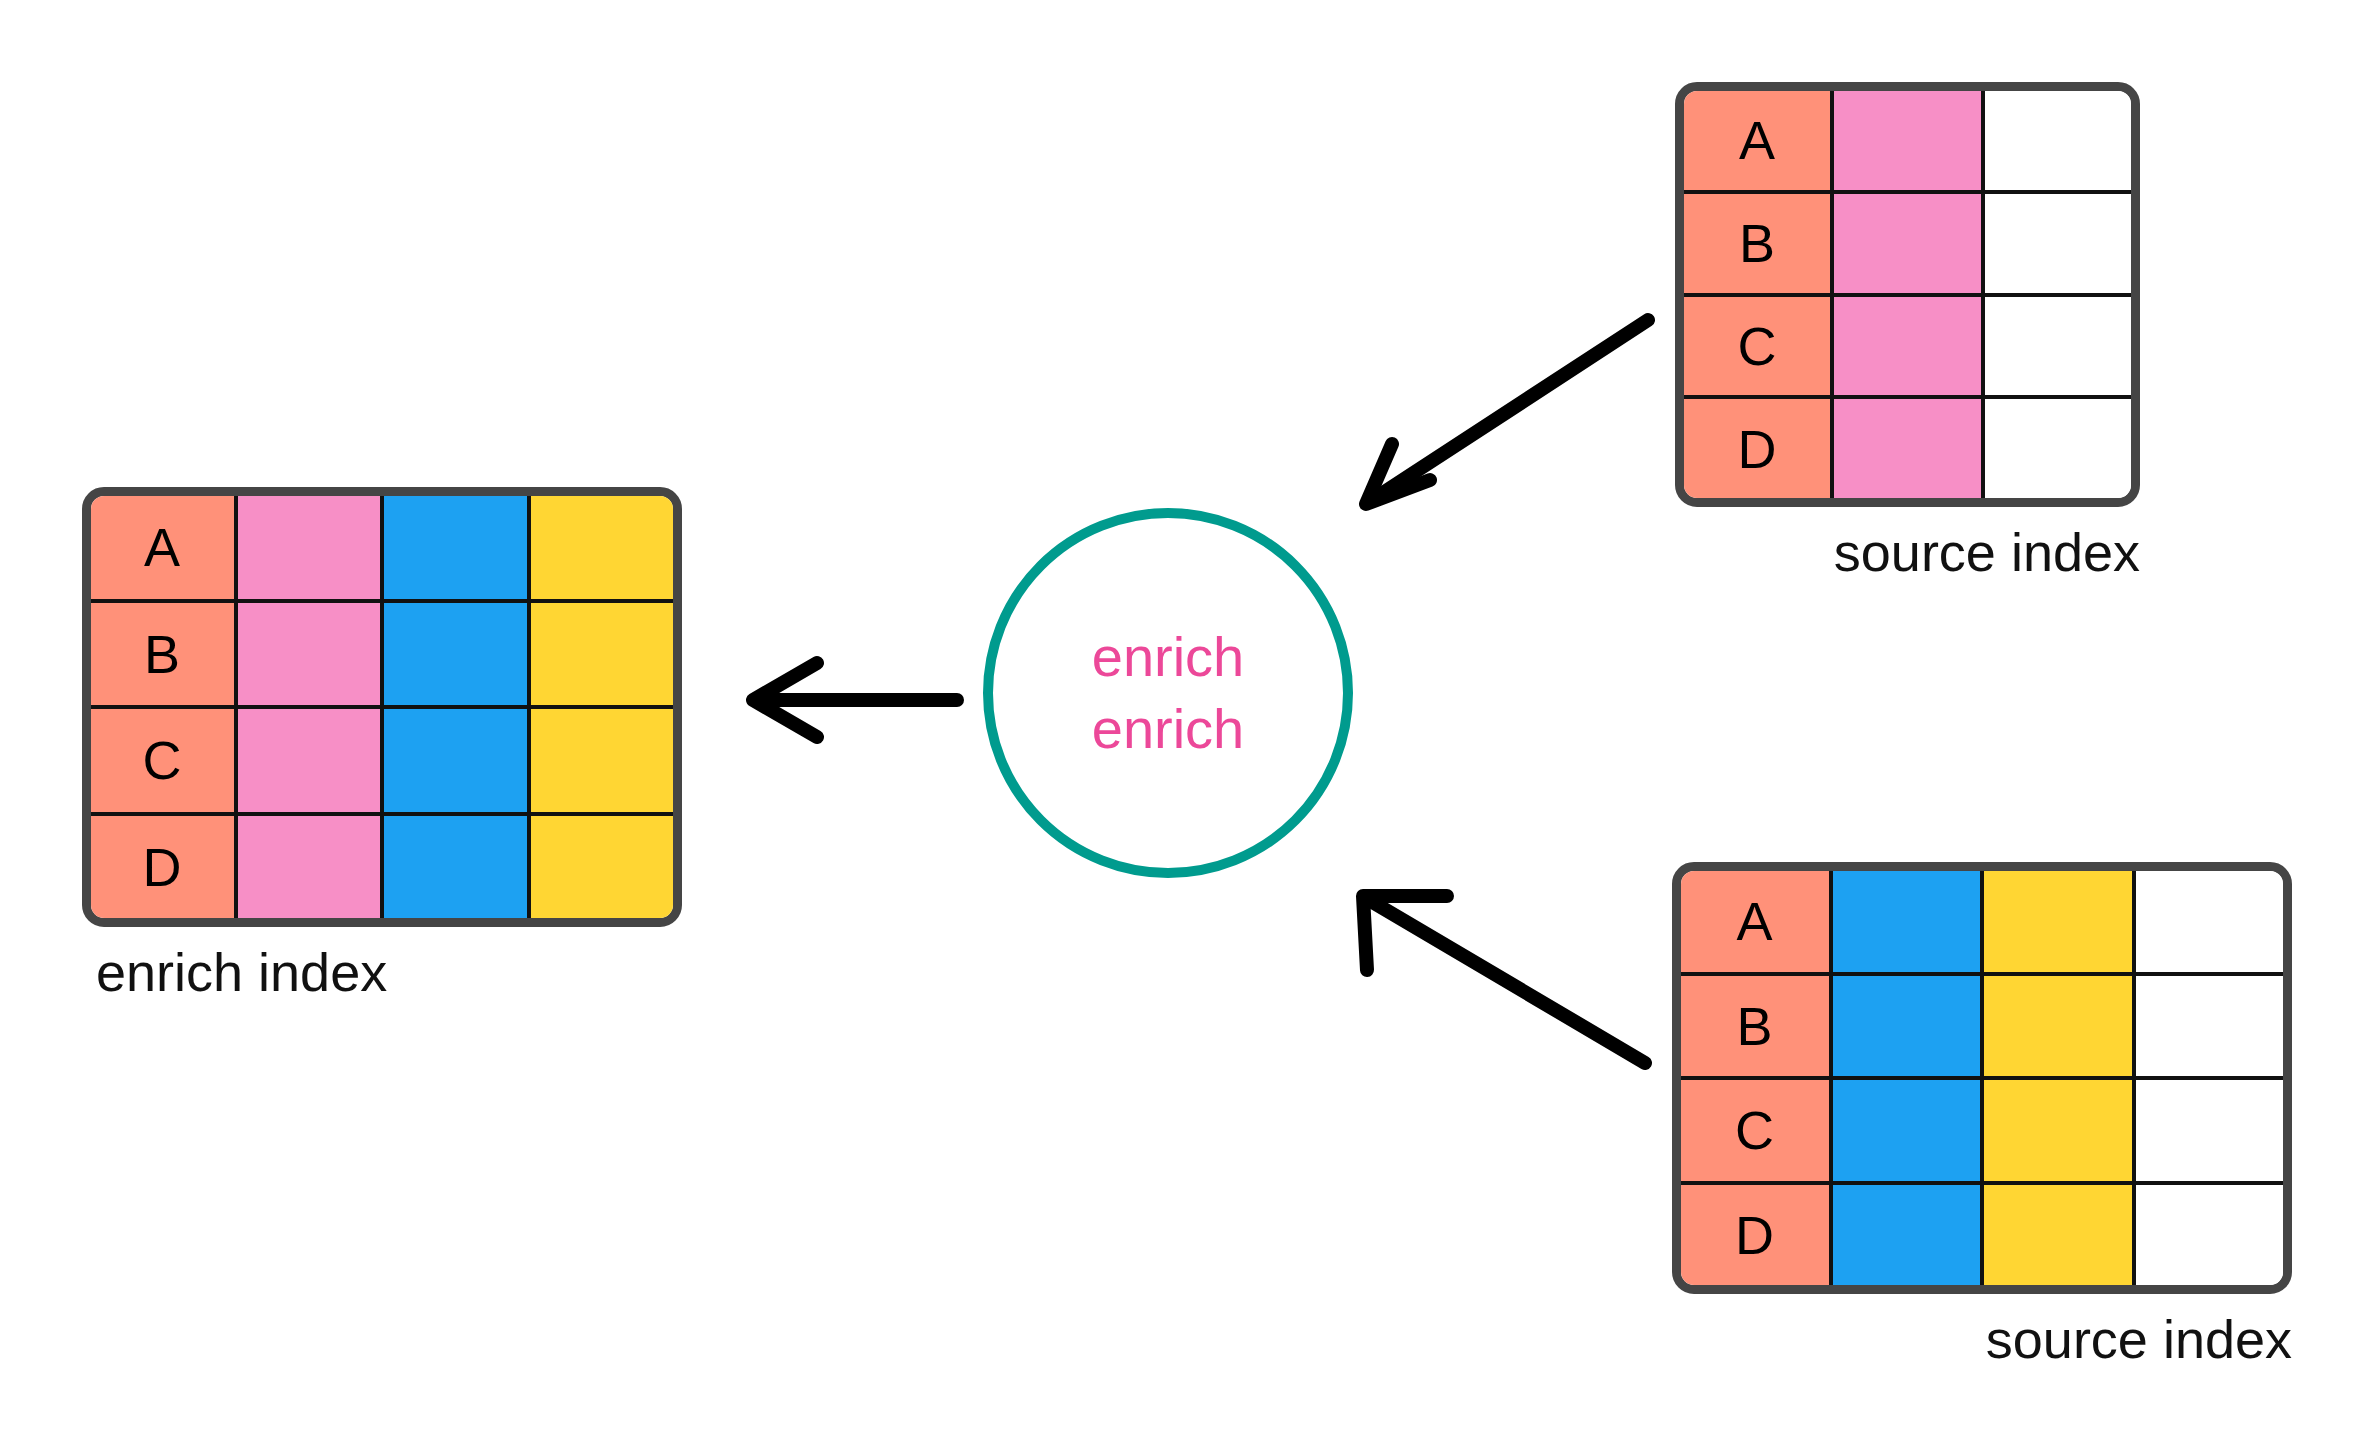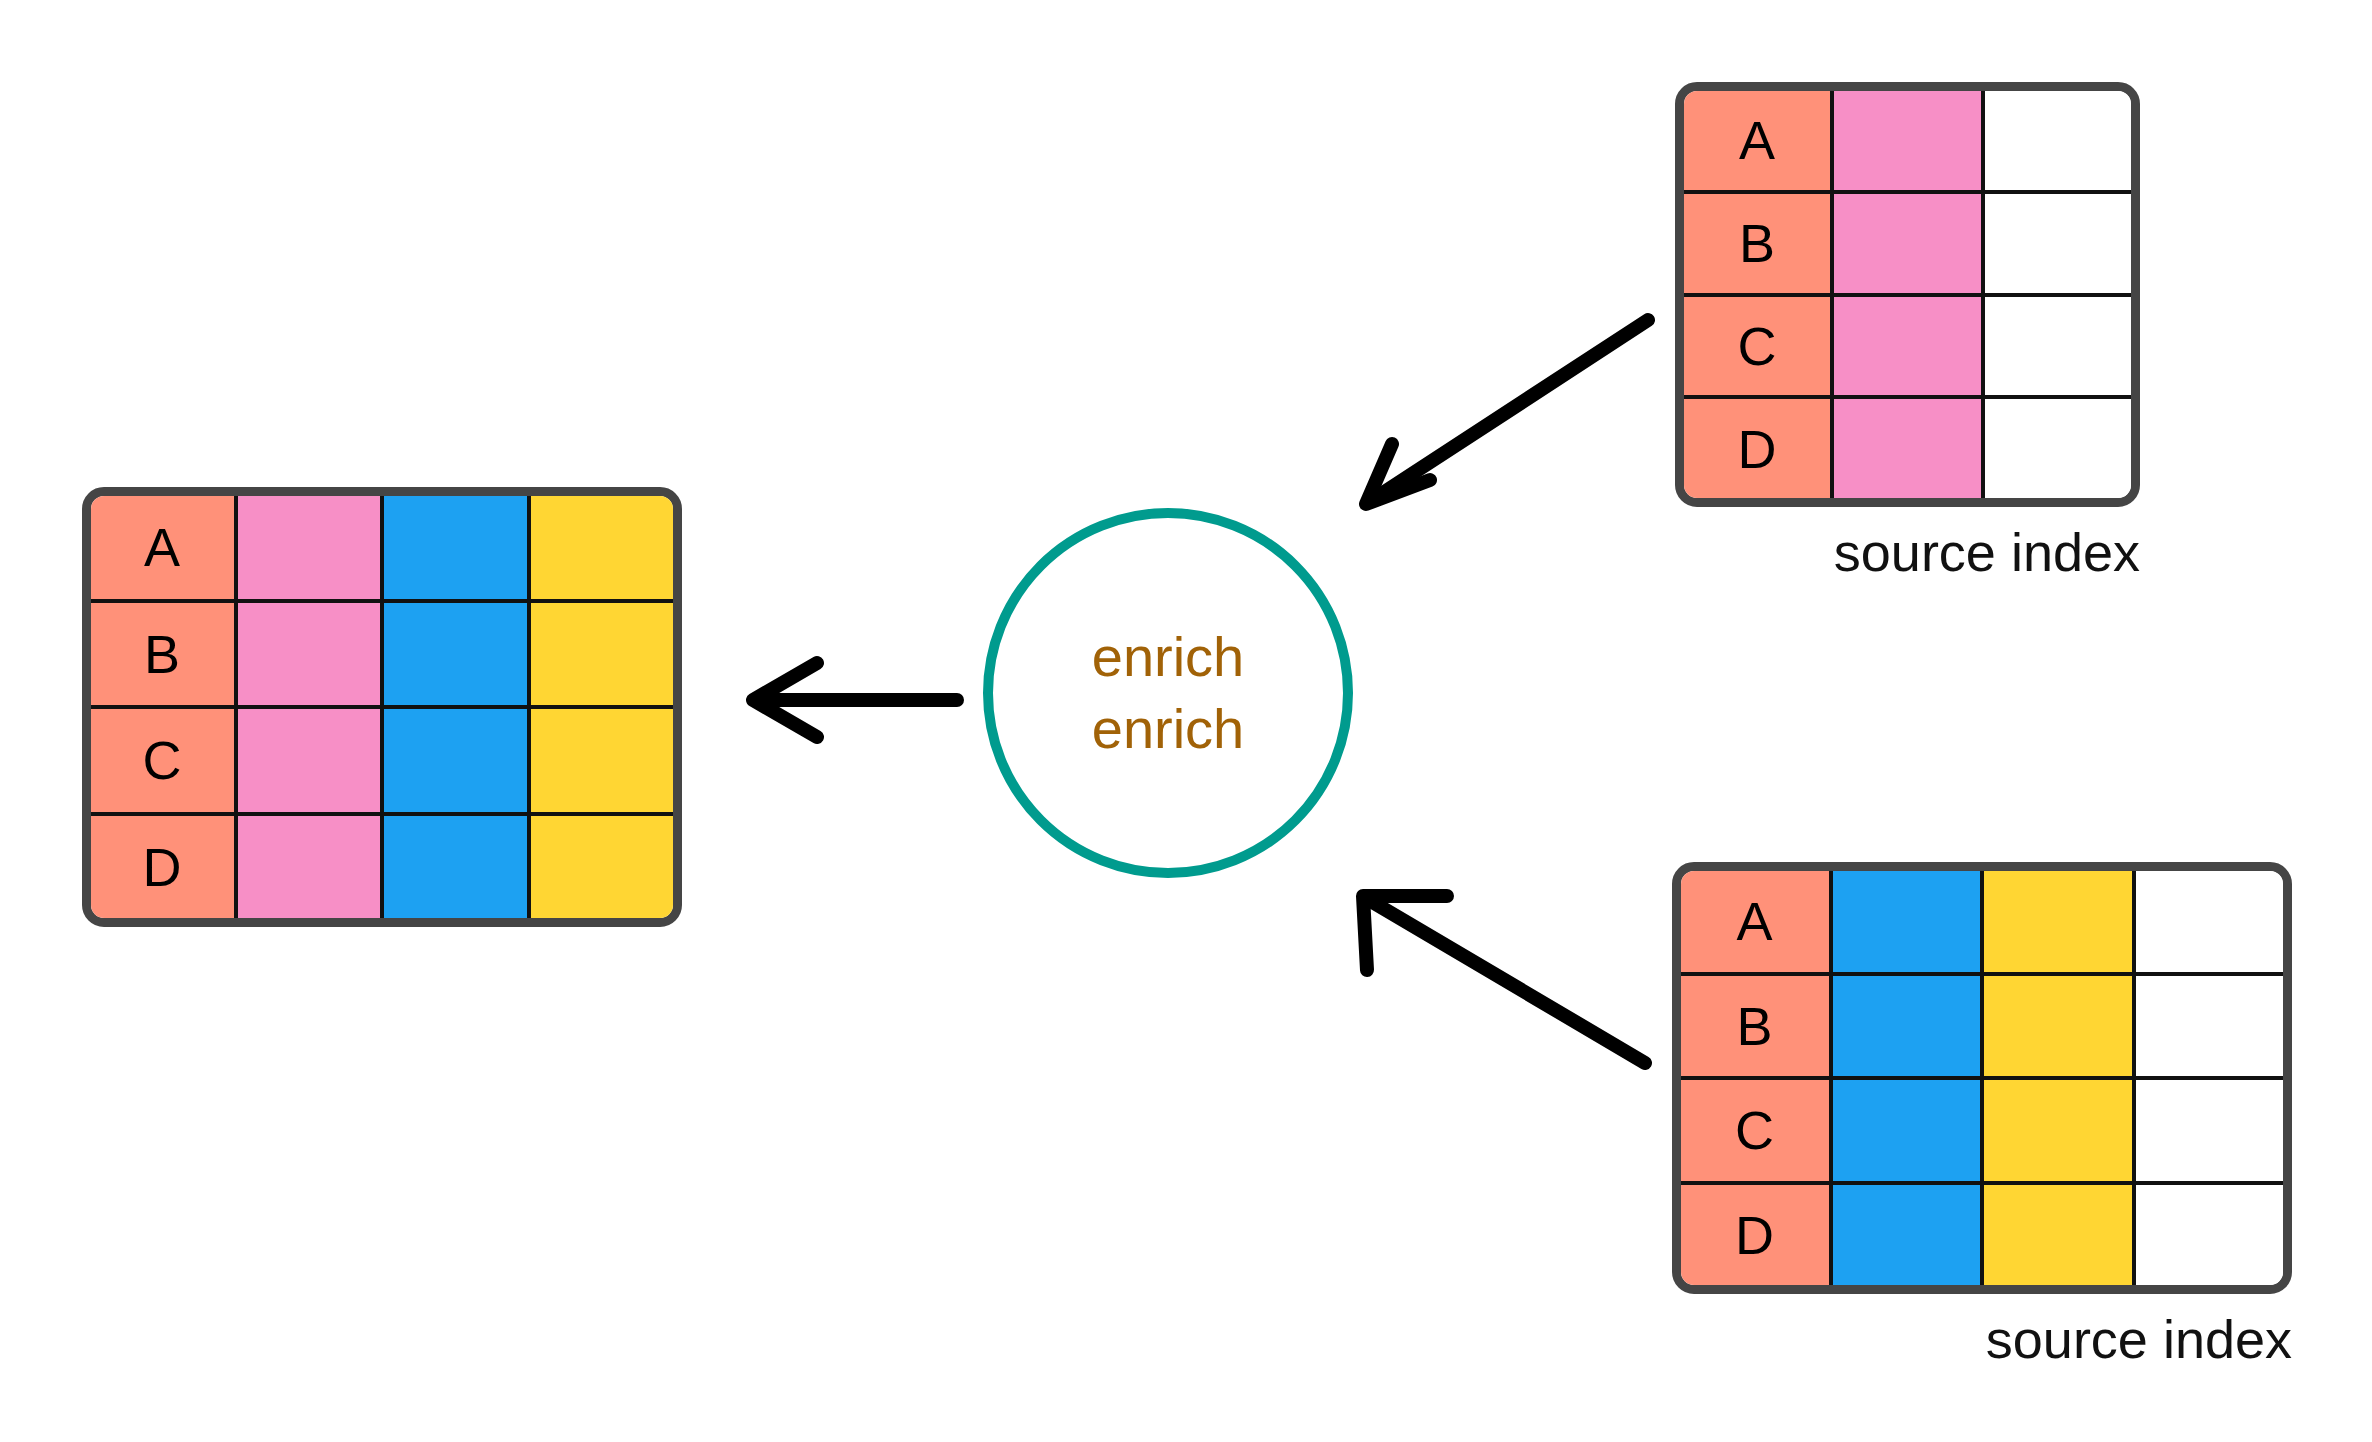--- a/index.html
+++ b/index.html
@@ -78,21 +78,21 @@
     border-radius: 50%;
     background: #ffffff;
     box-sizing: border-box;
     display: flex;
     flex-direction: column;
     align-items: center;
     justify-content: center;
   }
   .policy-line {
     font-size: 56px;
-    color: #a16207;
+    color: #ec4899;
     line-height: 1.28;
     text-align: center;
   }
 
   
   .arrow-svg {
     position: absolute;
     overflow: visible;
     pointer-events: none;
   }
@@ -149,20 +149,21 @@
       <div class="index-row">
         <div class="index-cell" style="background:#FF9179;">
           <span class="cell-label">D</span>
         </div>
         <div class="index-cell" style="background:#F78FC6;"></div>
         <div class="index-cell" style="background:#1DA1F2;"></div>
         <div class="index-cell" style="background:#FFD633;"></div>
       </div>
 
     </div>
+    <div class="index-caption caption-left">enrich index</div>
   </div>
 
   <div class="index-block" style="left:1675px; top:82px; width:465px;">
     <div class="index-table" style="width:465px; height:425px;">
 
       <div class="index-row">
         <div class="index-cell" style="background:#FF9179;">
           <span class="cell-label">A</span>
         </div>
         <div class="index-cell" style="background:#F78FC6;"></div>

